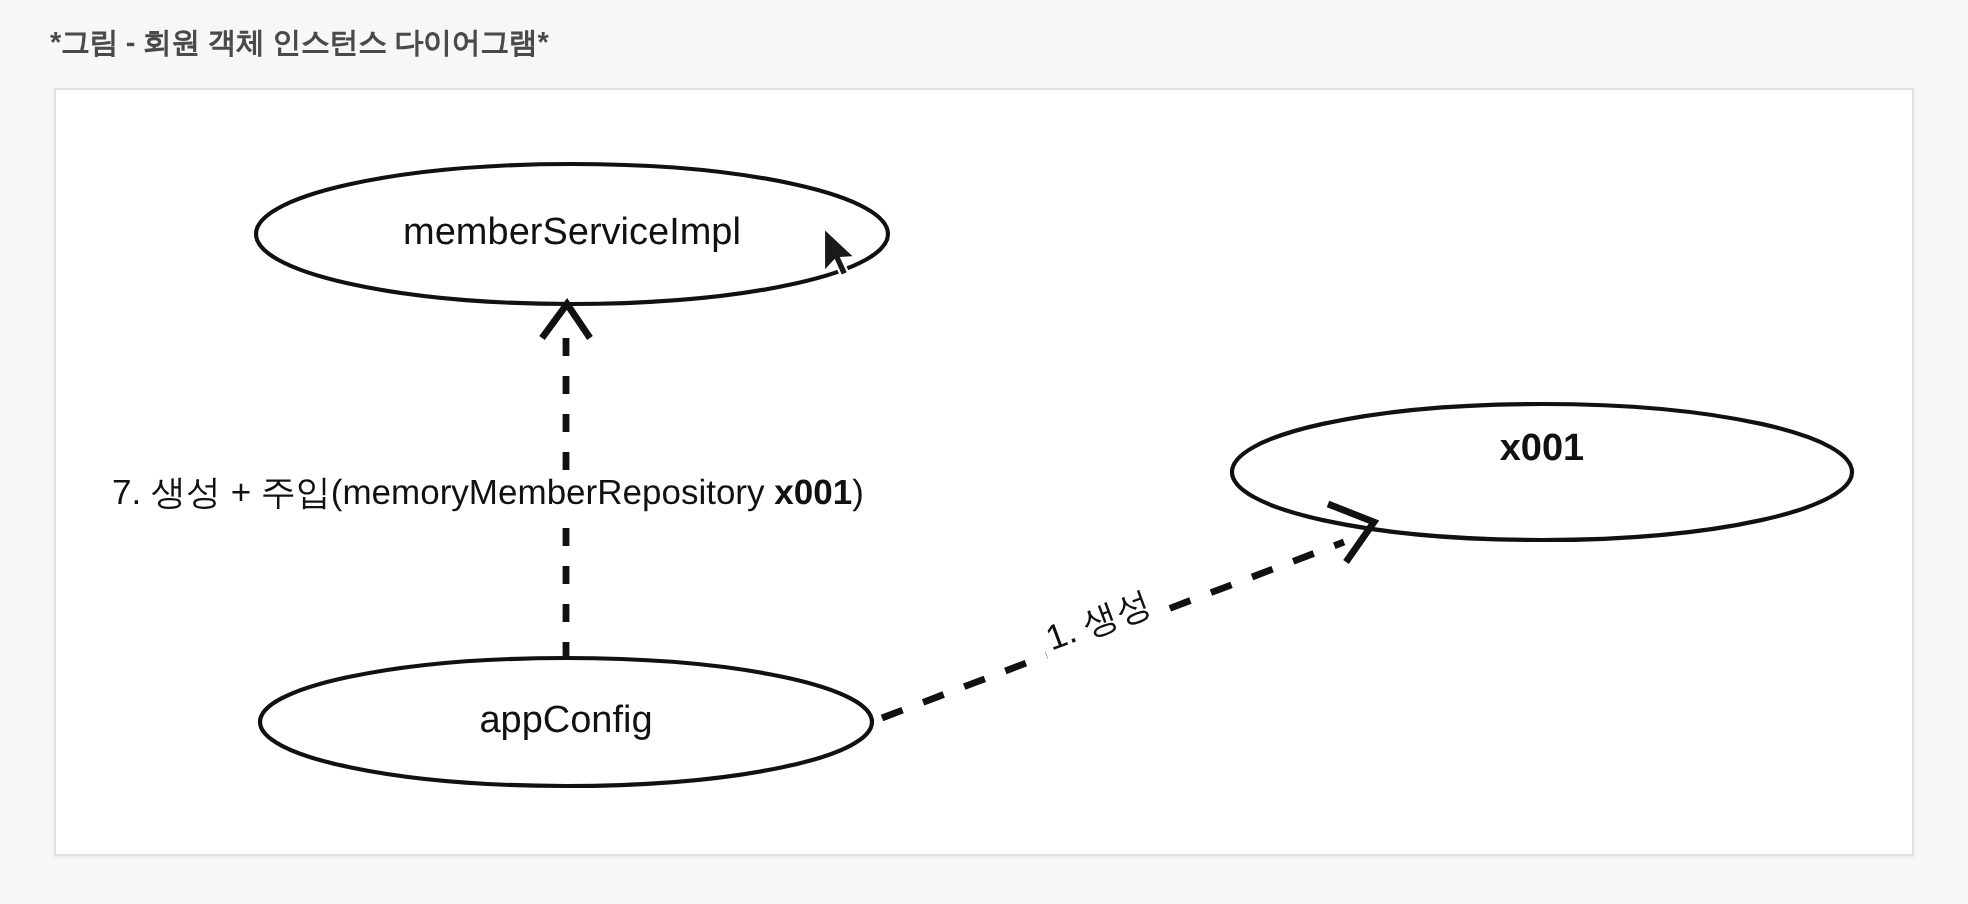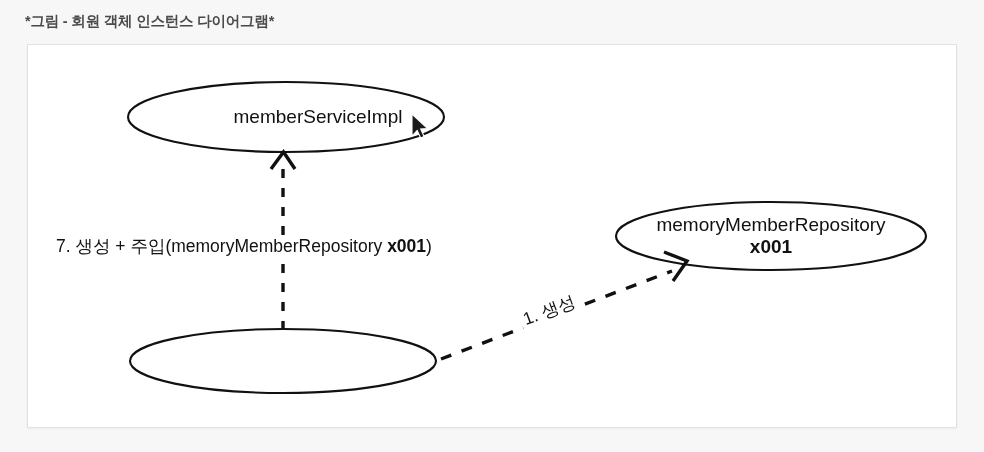--- a/index.html
+++ b/index.html
@@ -104,29 +104,31 @@
 
     <line x1="441" y1="359" x2="672" y2="271" stroke="#111111" stroke-width="3.4" stroke-dasharray="11 11" stroke-linecap="butt"></line>
 
     <path d="M 664 252 L 687 261 L 673 281" fill="none" stroke="#111111" stroke-width="3.4" stroke-linecap="butt" stroke-linejoin="miter"></path>
 
     <g transform="translate(412,114)">
       <path d="M 0 0 L 0 22 L 5.2 16.4 L 8.6 24 L 12.1 22.4 L 8.7 15 L 15.6 14.6 Z" fill="#1a1a1a" stroke="#ffffff" stroke-width="1.1"></path>
     </g>
   </svg>
 
-  <div class="node-label" style="left:128px; top:106px; width:316px;padding-left:32px;">
+  <div class="node-label" style="left:128px; top:106px; width:316px;">
     <span>memberServiceImpl</span>
   </div>
 
   <div class="node-label" style="left:616px; top:214px; width:310px;">
-    <span>memoryMemberRepository</span>
     <span class="line2">x001</span>
   </div>
 
+  <div class="node-label" style="left:130px; top:350px; width:306px;">
+    <span>appConfig</span>
+  </div>
 
   <div class="edge-label" style="left:53px; top:234px;">
     <span class="label-bg"><span>7. 생성 + 주입(memoryMemberRepository </span><b>x001</b><span>)</span></span>
   </div>
 
   <div class="edge-label rotated" style="left:525px; top:308px;">
     <span class="label-bg">1. 생성</span>
   </div>
 
 </div>

